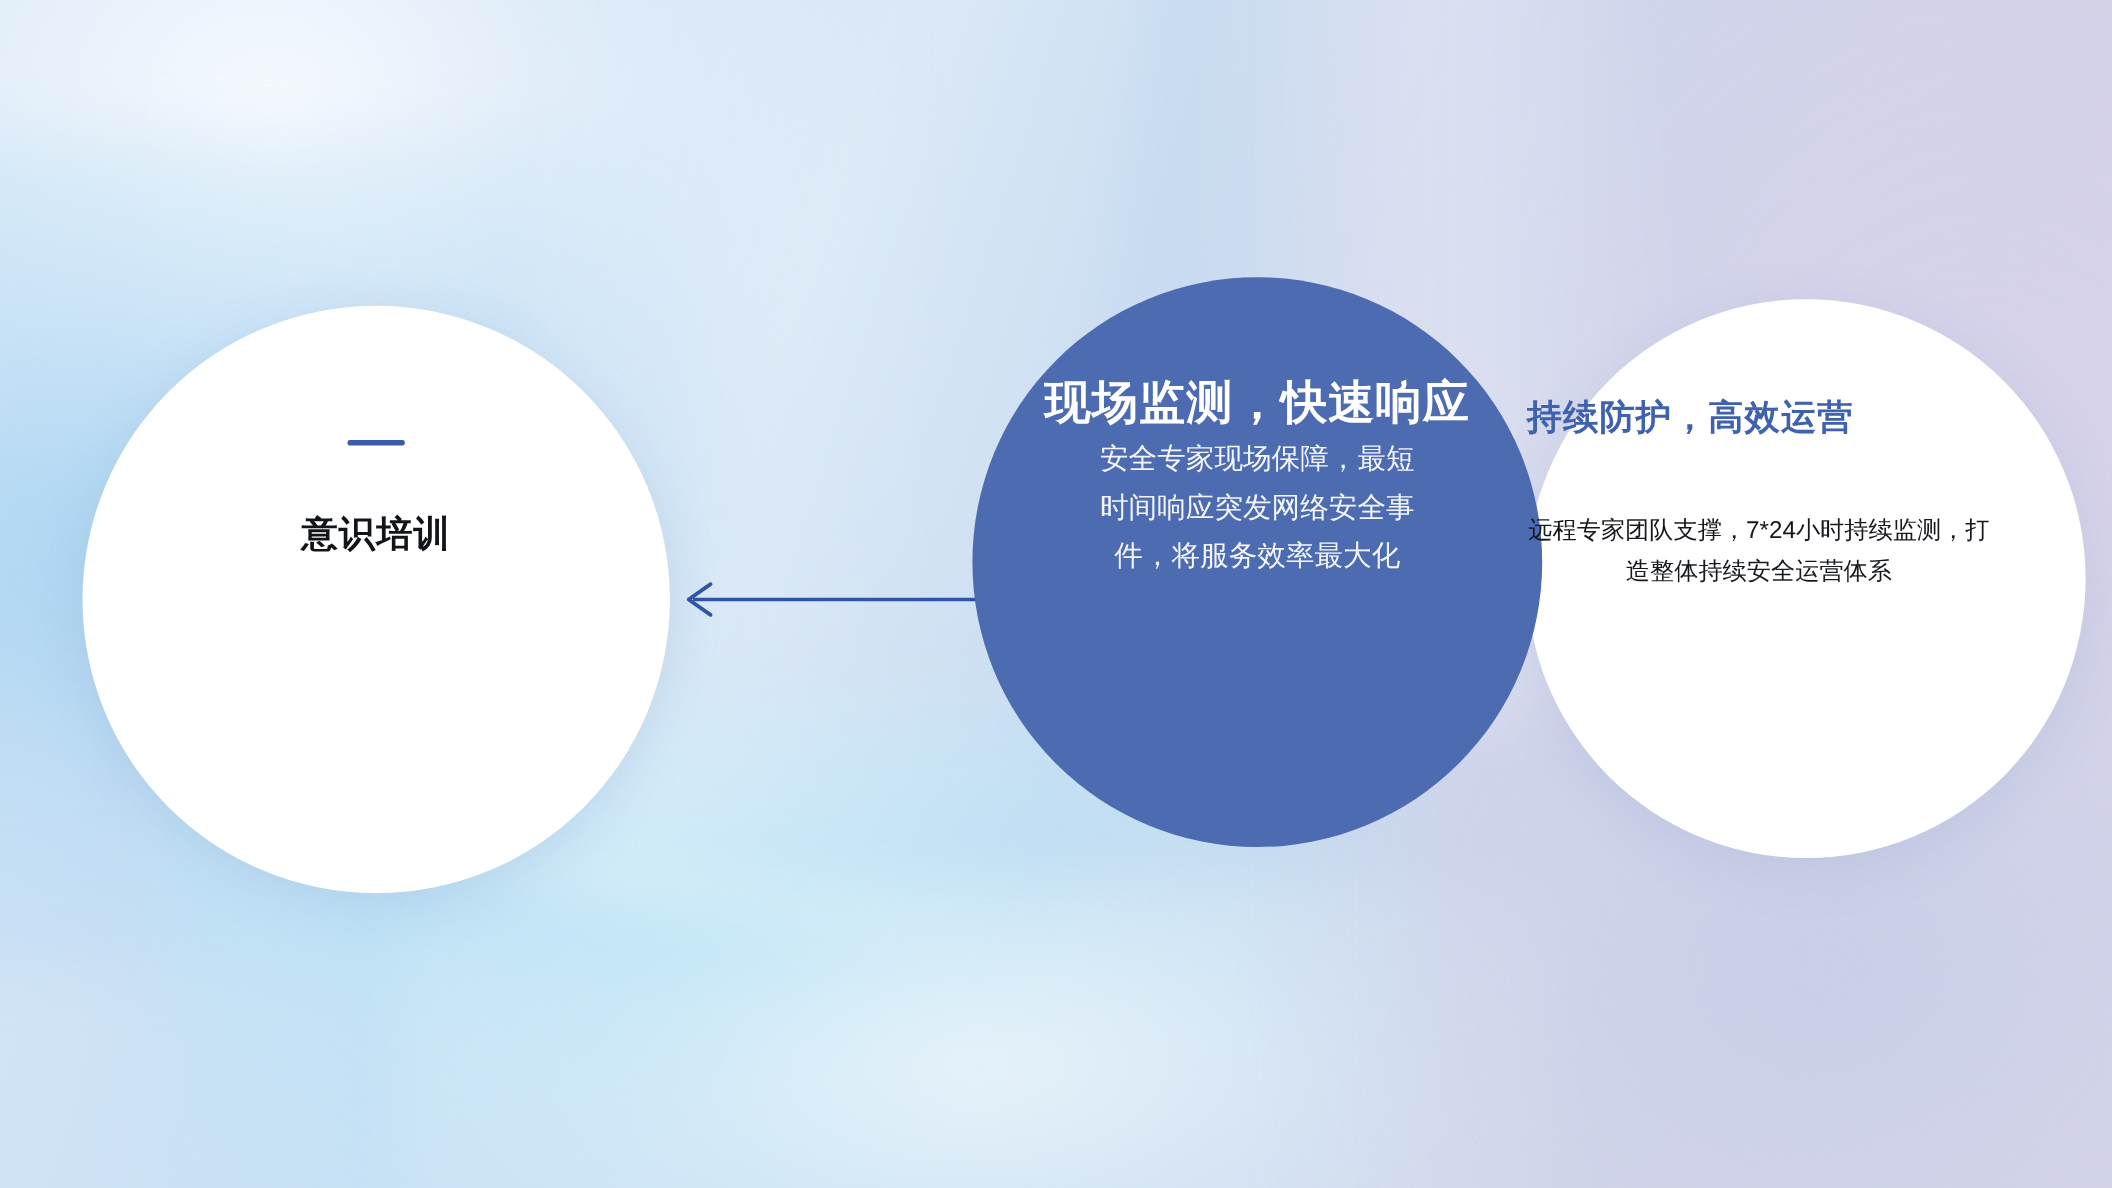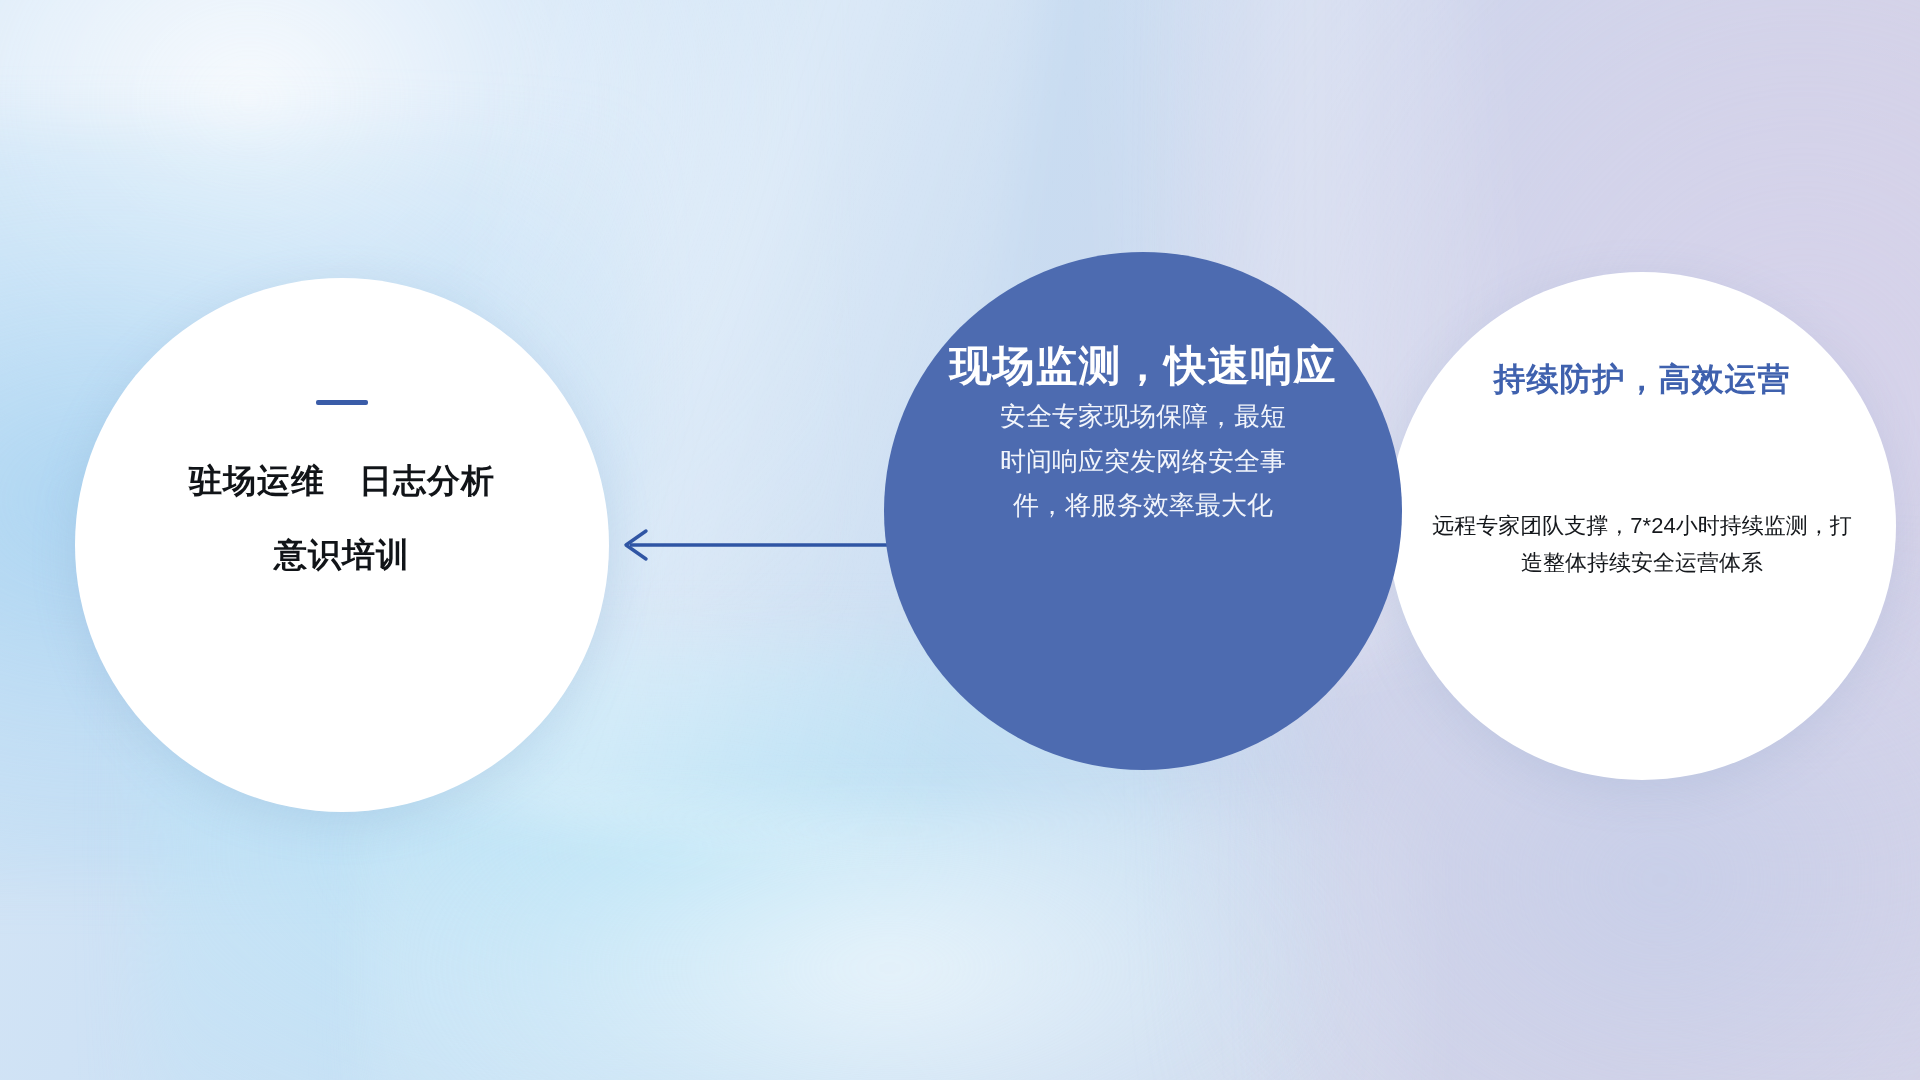--- a/index.html
+++ b/index.html
@@ -201,24 +201,23 @@
     font-weight: 400;
   }
 
   
   #right-content {
     position: absolute;
     left: 1388px; top: 272px;
     width: 508px; height: 508px;
     display: flex;
     flex-direction: column;
-    align-items: center;
+    align-items: flex-start;
     padding-top: 86px;
     box-sizing: border-box;
-    gap: 44px;
   }
   #right-title {
     color: #3f61ae;
     font-weight: 700;
     font-size: 32px;
     letter-spacing: 1px;
     white-space: nowrap;
     text-align: center;
   }
   #right-body {
@@ -251,24 +250,20 @@
   <div class="bg-glow-right"></div>
   <div class="bg-glow-right-low"></div>
   <div class="bg-streak-1"></div>
   <div class="bg-streak-2"></div>
 
   <div class="circle" id="circle-left"></div>
 
   <div id="left-content">
     <div id="left-divider"></div>
 
-    <div class="left-row">
-      <span>驻场运维</span>
-      <span>日志分析</span>
-    </div>
 
 
     <div class="left-row single">
       <span>意识培训</span>
     </div>
   </div>
 
   <svg id="arrow" viewBox="0 0 290 40">
     <line x1="288" y1="20" x2="26" y2="20" stroke="#2f55a4" stroke-width="3.4"></line>
     <polyline points="42,6 22,20 42,34" fill="none" stroke="#2f55a4" stroke-width="3.4" stroke-linecap="round" stroke-linejoin="round"></polyline>

